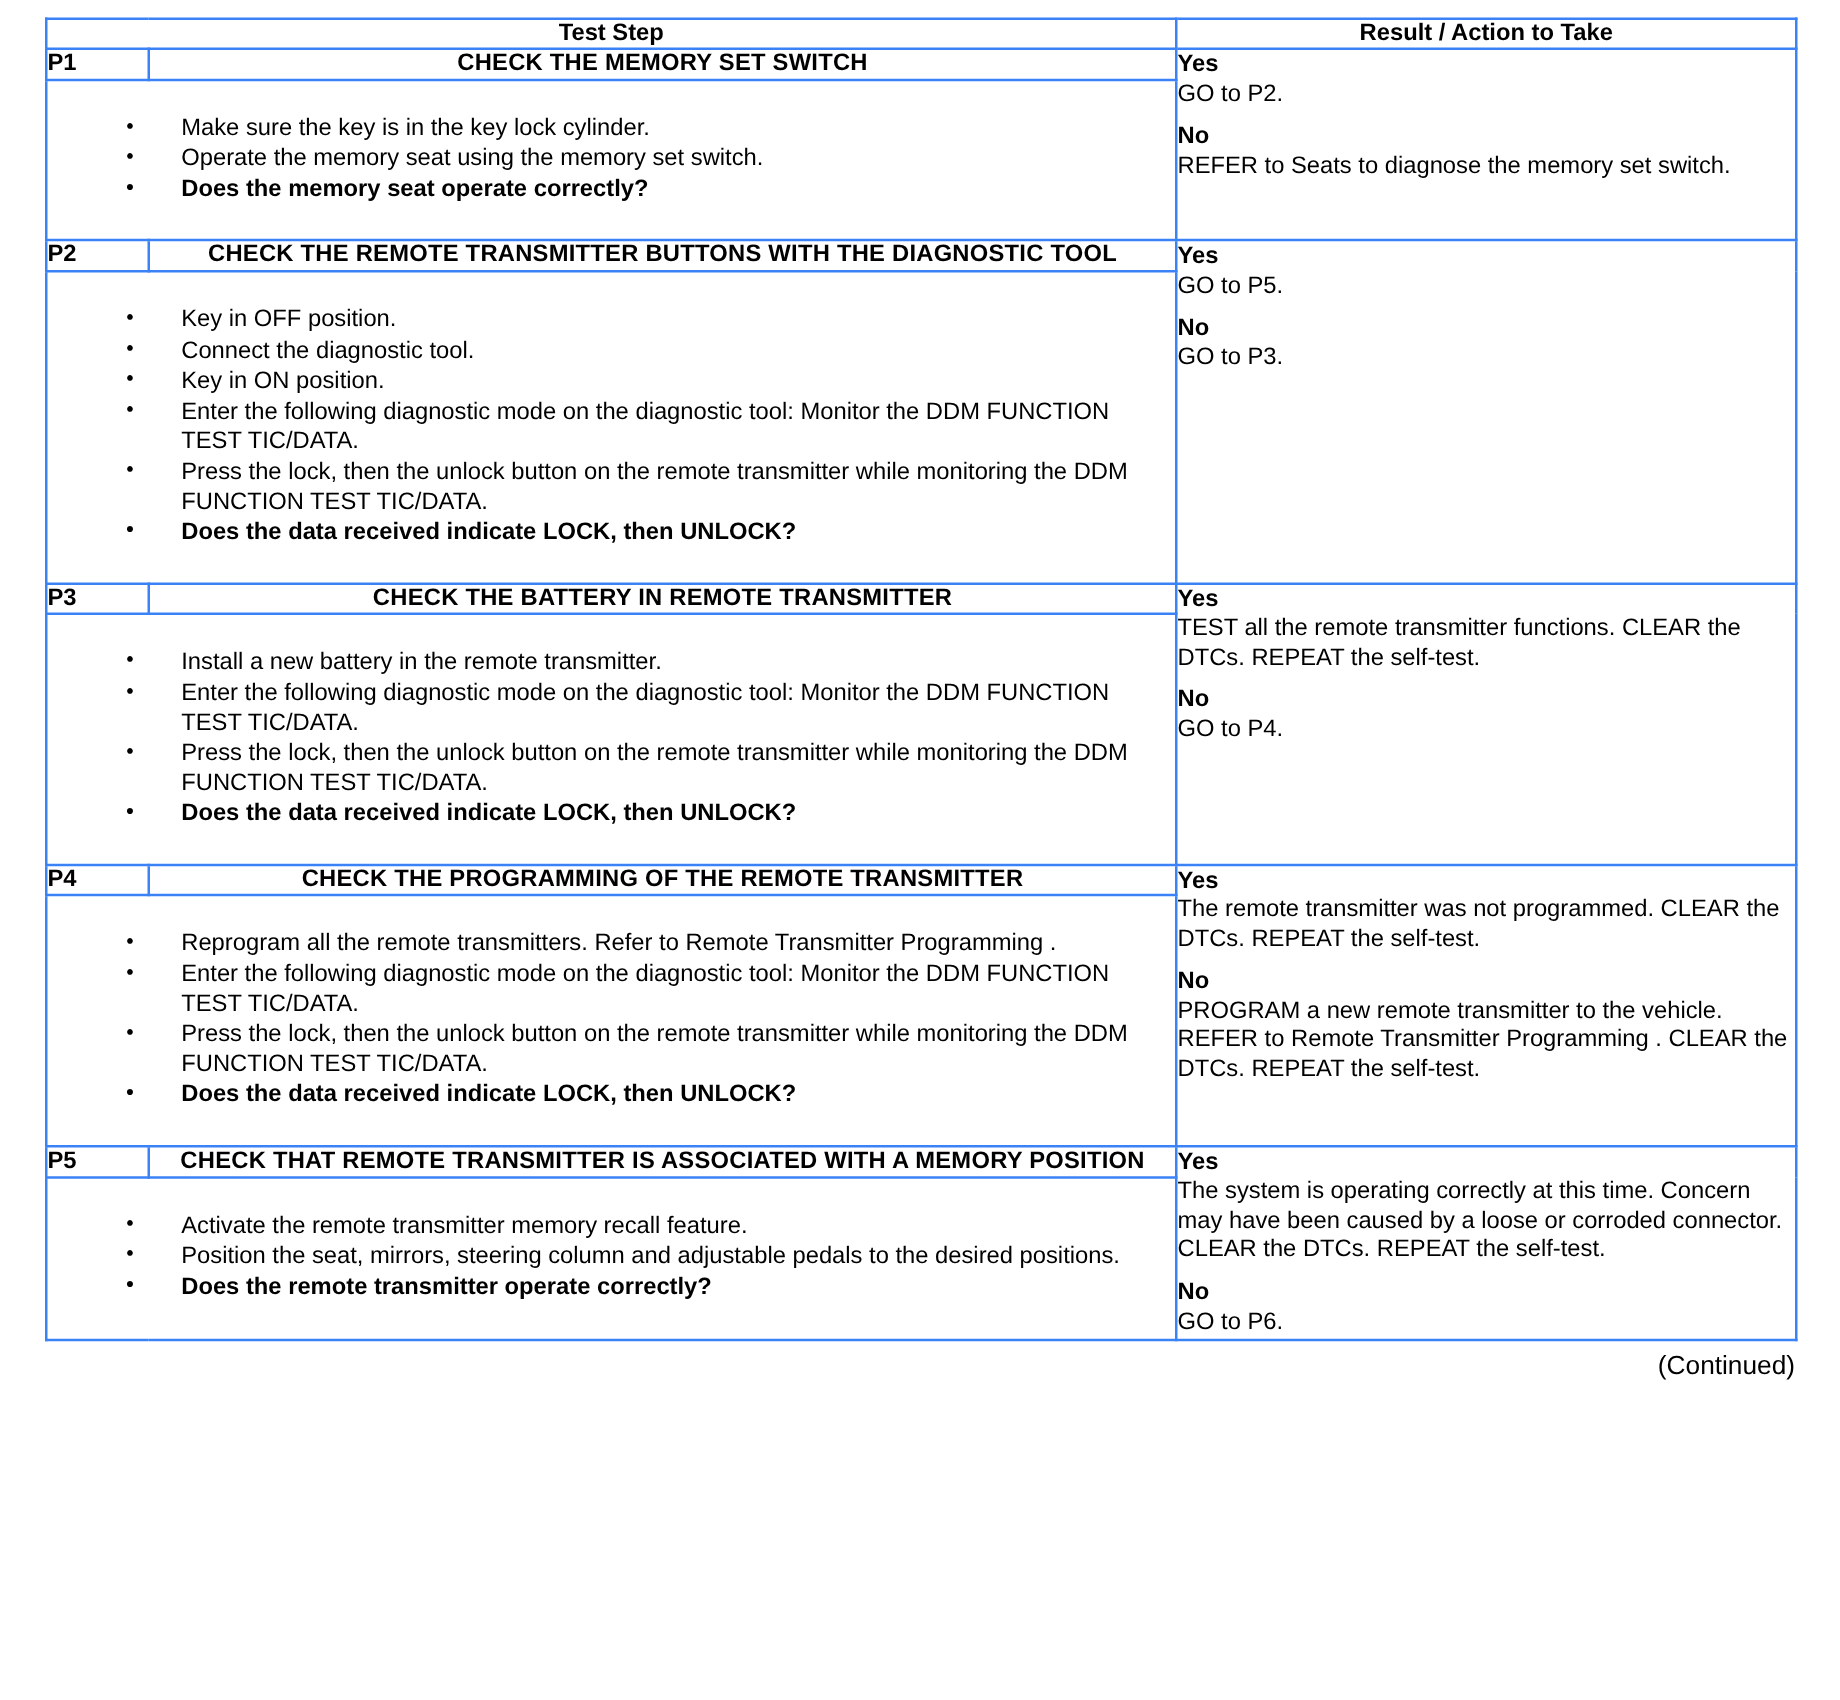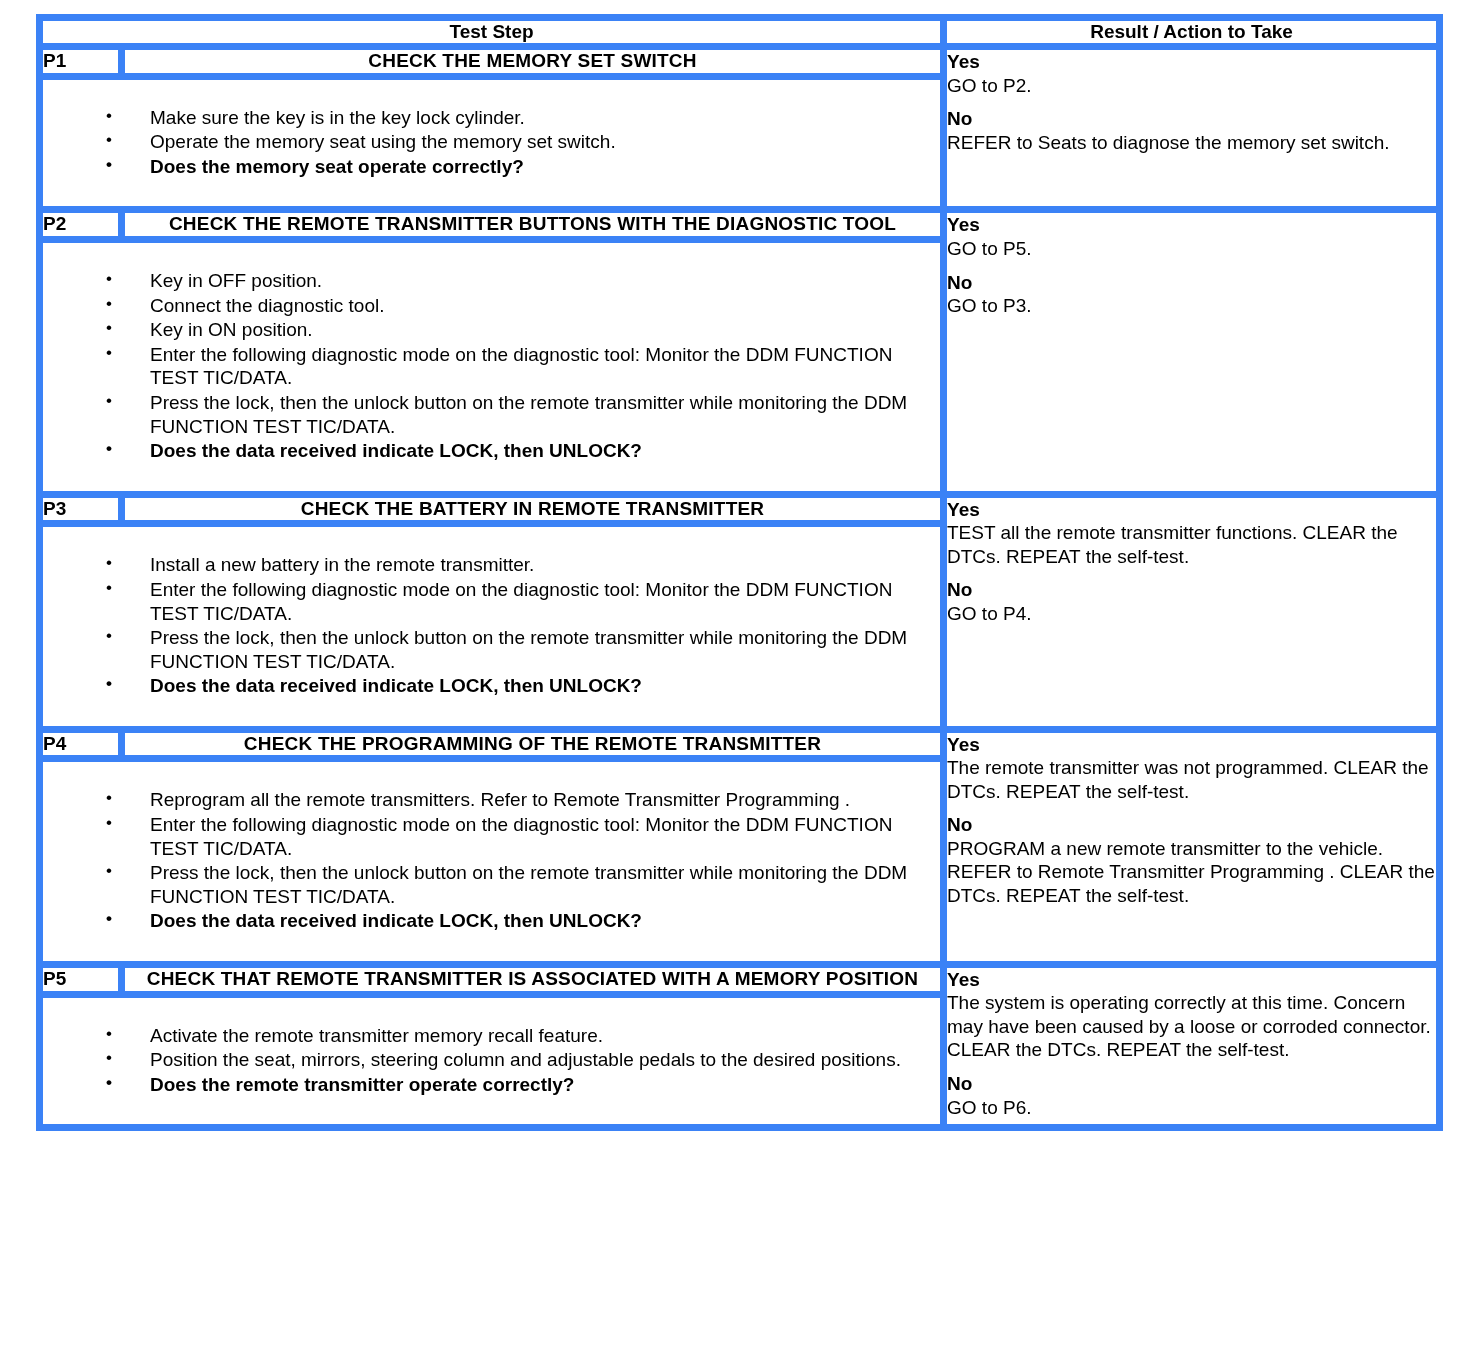--- a/index.html
+++ b/index.html
@@ -27,21 +27,21 @@
     letter-spacing: 0.2px;
     margin: 4px 28px 12px 28px;
   }
   table.pinpoint {
     border-collapse: collapse;
     width: 1400px;
     table-layout: fixed;
     border: 2.5px solid #000;
   }
   table.pinpoint td, table.pinpoint th {
-    border: 7px solid #3b82f6;
+    border: 2px solid #3b82f6;
     vertical-align: top;
     padding: 0;
   }
   .col-num { width: 82px; }
   .col-step { width: 822px; }
   .col-result { width: 496px; }
 
   .hdr {
     text-align: center;
     font-weight: bold;
@@ -226,14 +226,15 @@
           <ul class="bullets">
             <li>Activate the remote transmitter memory recall feature.</li>
             <li>Position the seat, mirrors, steering column and adjustable pedals to the desired positions.</li>
             <li class="bold">Does the remote transmitter operate correctly?</li>
           </ul>
         </td>
       </tr>
     </tbody>
   </table>
 
+  <div class="continued">(Continued)</div>
 
 </div>
 
 </body></html>

